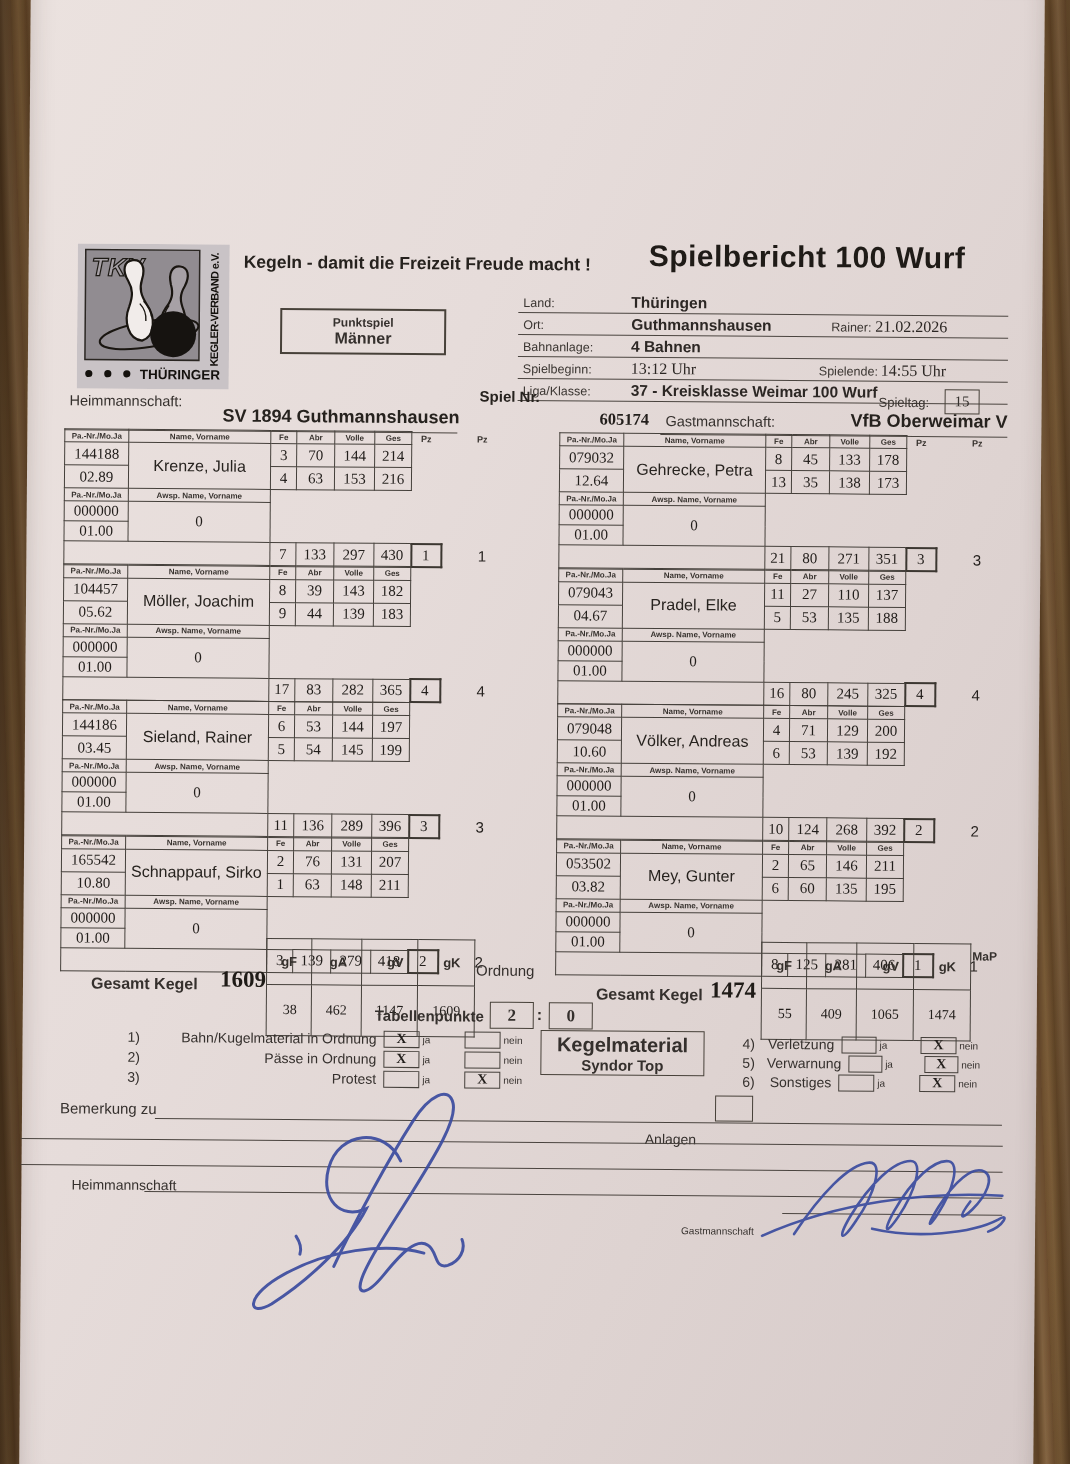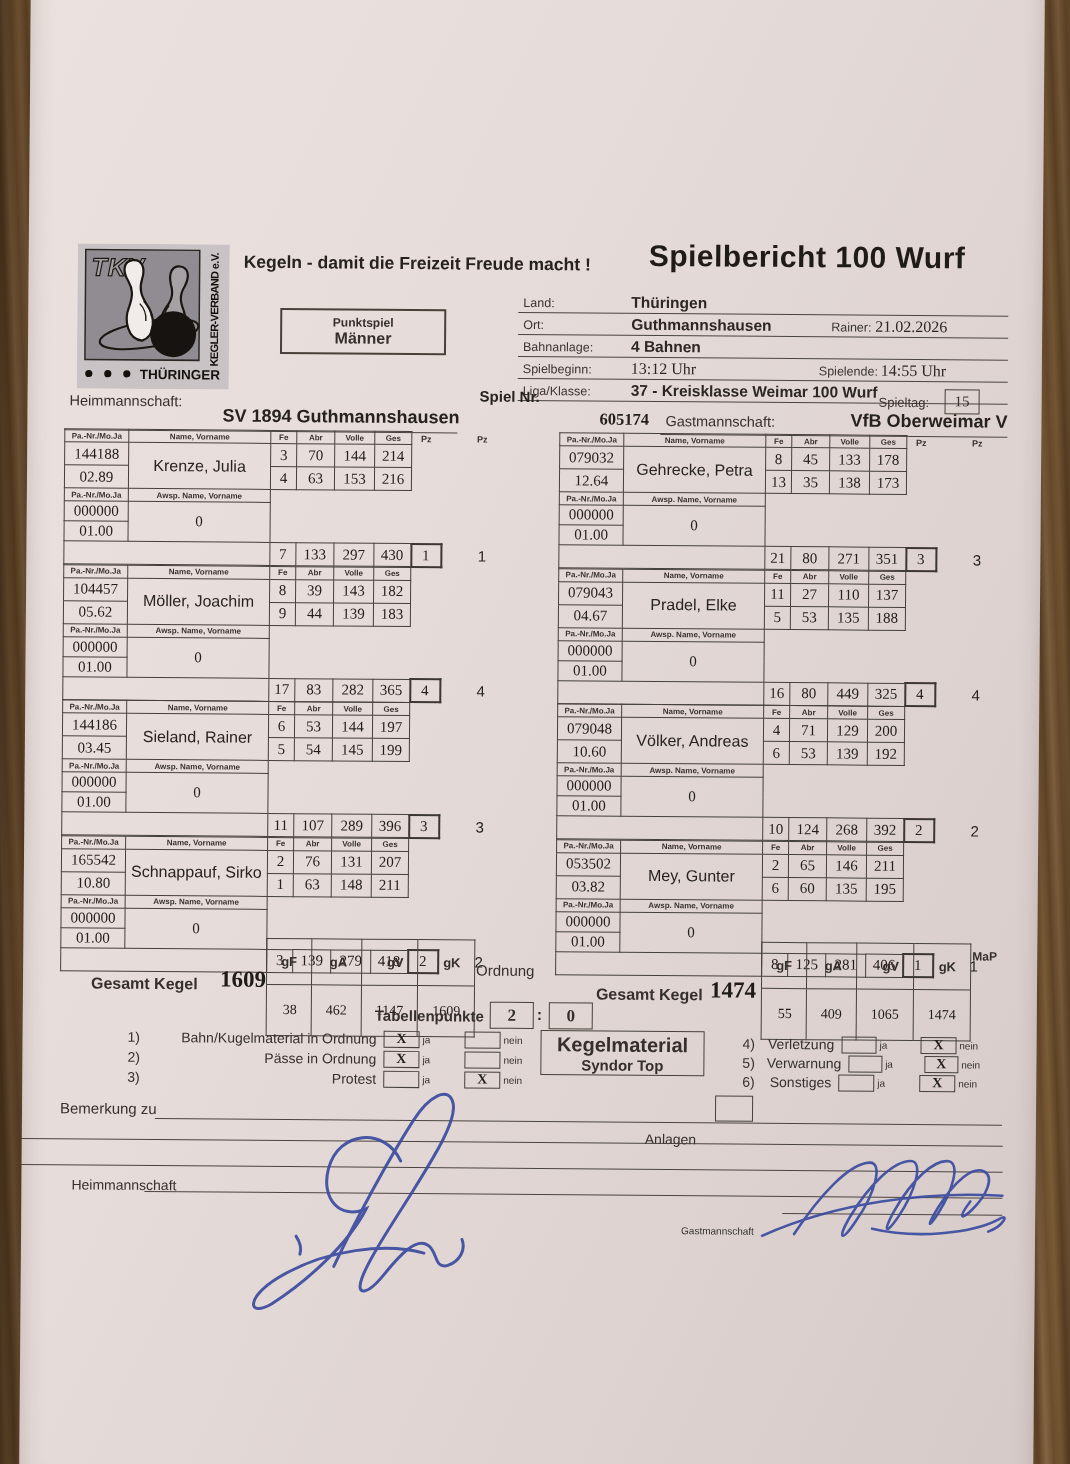--- a/index.html
+++ b/index.html
@@ -303,21 +303,21 @@
   <tr class="ar">
     <td class="ser">000000</td>
     <td class="ser" rowspan="2">0</td>
   </tr>
   <tr class="ar">
     <td class="ser">01.00</td>
   </tr>
   <tr class="tot">
     <td colspan="2"></td>
     <td class="ser">11</td>
-              <td class="ser">107</td>
+              <td class="ser">136</td>
               <td class="ser">289</td>
               <td class="ser">396</td>
     <td class="pzbox ser">3</td>
     <td class="g"></td>
     <td class="g pzout">3</td>
   </tr>
   </tbody>
         </table>
         <table class="pblock">
   <colgroup>
@@ -486,21 +486,21 @@
     <td class="ser">000000</td>
     <td class="ser" rowspan="2">0</td>
   </tr>
   <tr class="ar">
     <td class="ser">01.00</td>
   </tr>
   <tr class="tot">
     <td colspan="2"></td>
     <td class="ser">16</td>
               <td class="ser">80</td>
-              <td class="ser">449</td>
+              <td class="ser">245</td>
               <td class="ser">325</td>
     <td class="pzbox ser">4</td>
     <td class="g"></td>
     <td class="g pzout">4</td>
   </tr>
   </tbody>
         </table>
         <table class="pblock">
   <colgroup>
             <col class="c1">

